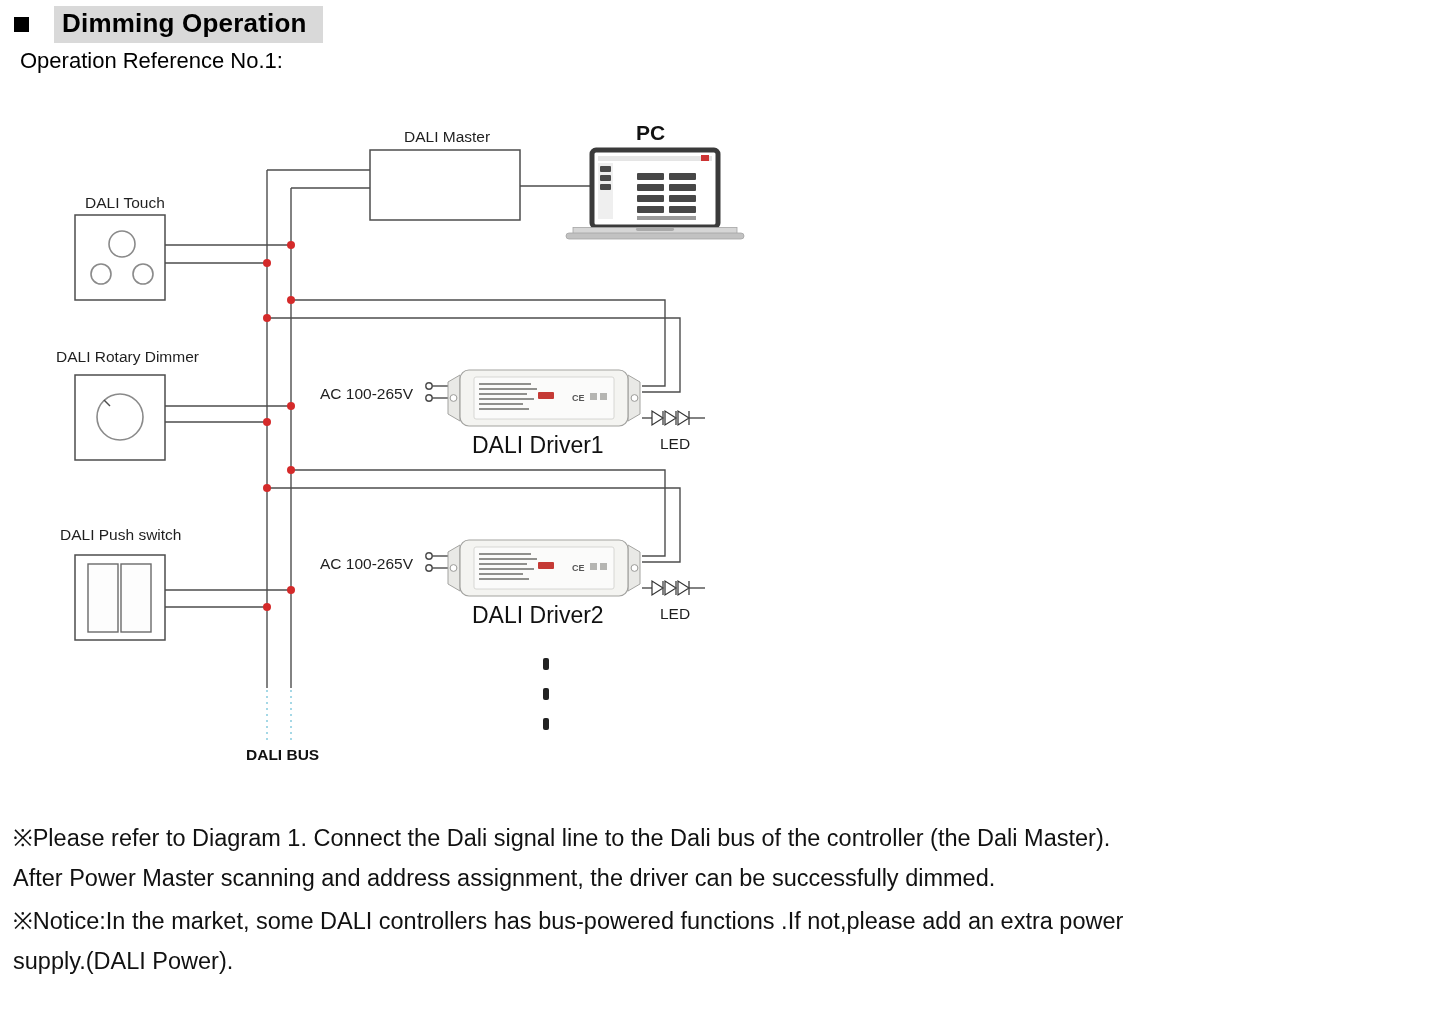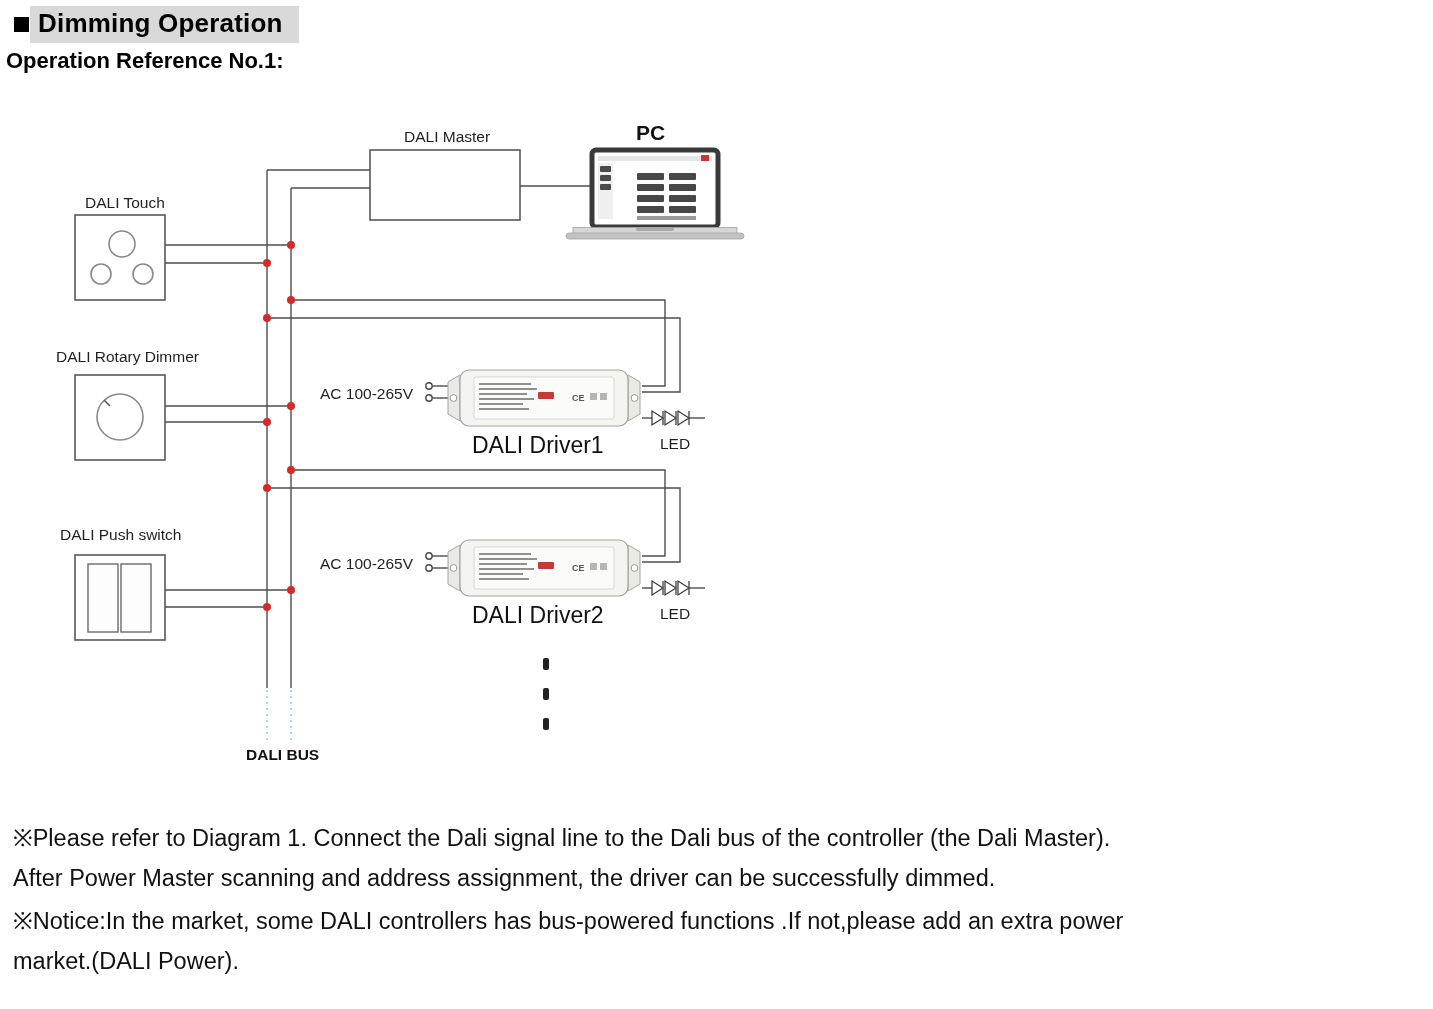--- a/index.html
+++ b/index.html
@@ -5,24 +5,24 @@
   * { margin:0; padding:0; box-sizing:border-box; }
   html,body { background:#ffffff; }
   body {
     width:1433px; height:1009px;
     font-family:"Liberation Sans", sans-serif;
     position:relative; overflow:hidden; color:#111;
   }
   .page { position:absolute; inset:0; }
 
   
-  .title-row { position:absolute; top:6px; left:14px; display:flex; align-items:center; gap:1px; }
+  .title-row { position:absolute; top:6px; left:14px; display:flex; align-items:center; gap:25px; }
   .bullet { width:15px; height:15px; background:#000; display:inline-block; flex:0 0 auto; }
   .title-text { font-size:26px; font-weight:bold; background:#d9d9d9; padding:2px 16px 4px 8px; color:#000; letter-spacing:0.2px; }
-  .subtitle { position:absolute; top:48px; left:6px; font-size:22px; font-weight:bold; color:#000; }
+  .subtitle { position:absolute; top:48px; left:20px; font-size:22px; font-weight:normal; color:#000; }
 
   
   .diagram-svg { position:absolute; top:0; left:0; }
   svg text { font-family:"Liberation Sans", sans-serif; fill:#1f1f1f; }
   .wire { stroke:#4d4d4d; stroke-width:1.4; fill:none; }
   .box { fill:#ffffff; stroke:#4d4d4d; stroke-width:1.5; }
   .ctl { fill:#ffffff; stroke:#8a8a8a; stroke-width:1.6; }
   .ctl-r { fill:#fdfdfd; stroke:#6a6a6a; stroke-width:1.4; }
   .dot { fill:#d42a2a; stroke:none; }
   .terminal { fill:#ffffff; stroke:#4d4d4d; stroke-width:1.4; }
@@ -228,16 +228,16 @@
       <rect class="dash" x="543" y="658" width="6" height="12" rx="2"></rect>
       <rect class="dash" x="543" y="688" width="6" height="12" rx="2"></rect>
       <rect class="dash" x="543" y="718" width="6" height="12" rx="2"></rect>
     </g>
   </svg>
 
   <div class="notes">
     <div class="note-line">※Please refer to Diagram 1. Connect the Dali signal line to the Dali bus of the controller (the Dali Master).</div>
     <div class="note-line">After Power Master scanning and address assignment, the driver can be successfully dimmed.</div>
     <div class="note-line">※Notice:In the market, some DALI controllers has bus-powered functions .If not,please add an extra power</div>
-    <div class="note-line">market.(DALI Power).</div>
+    <div class="note-line">supply.(DALI Power).</div>
   </div>
 
 </div>
 
 </body></html>

